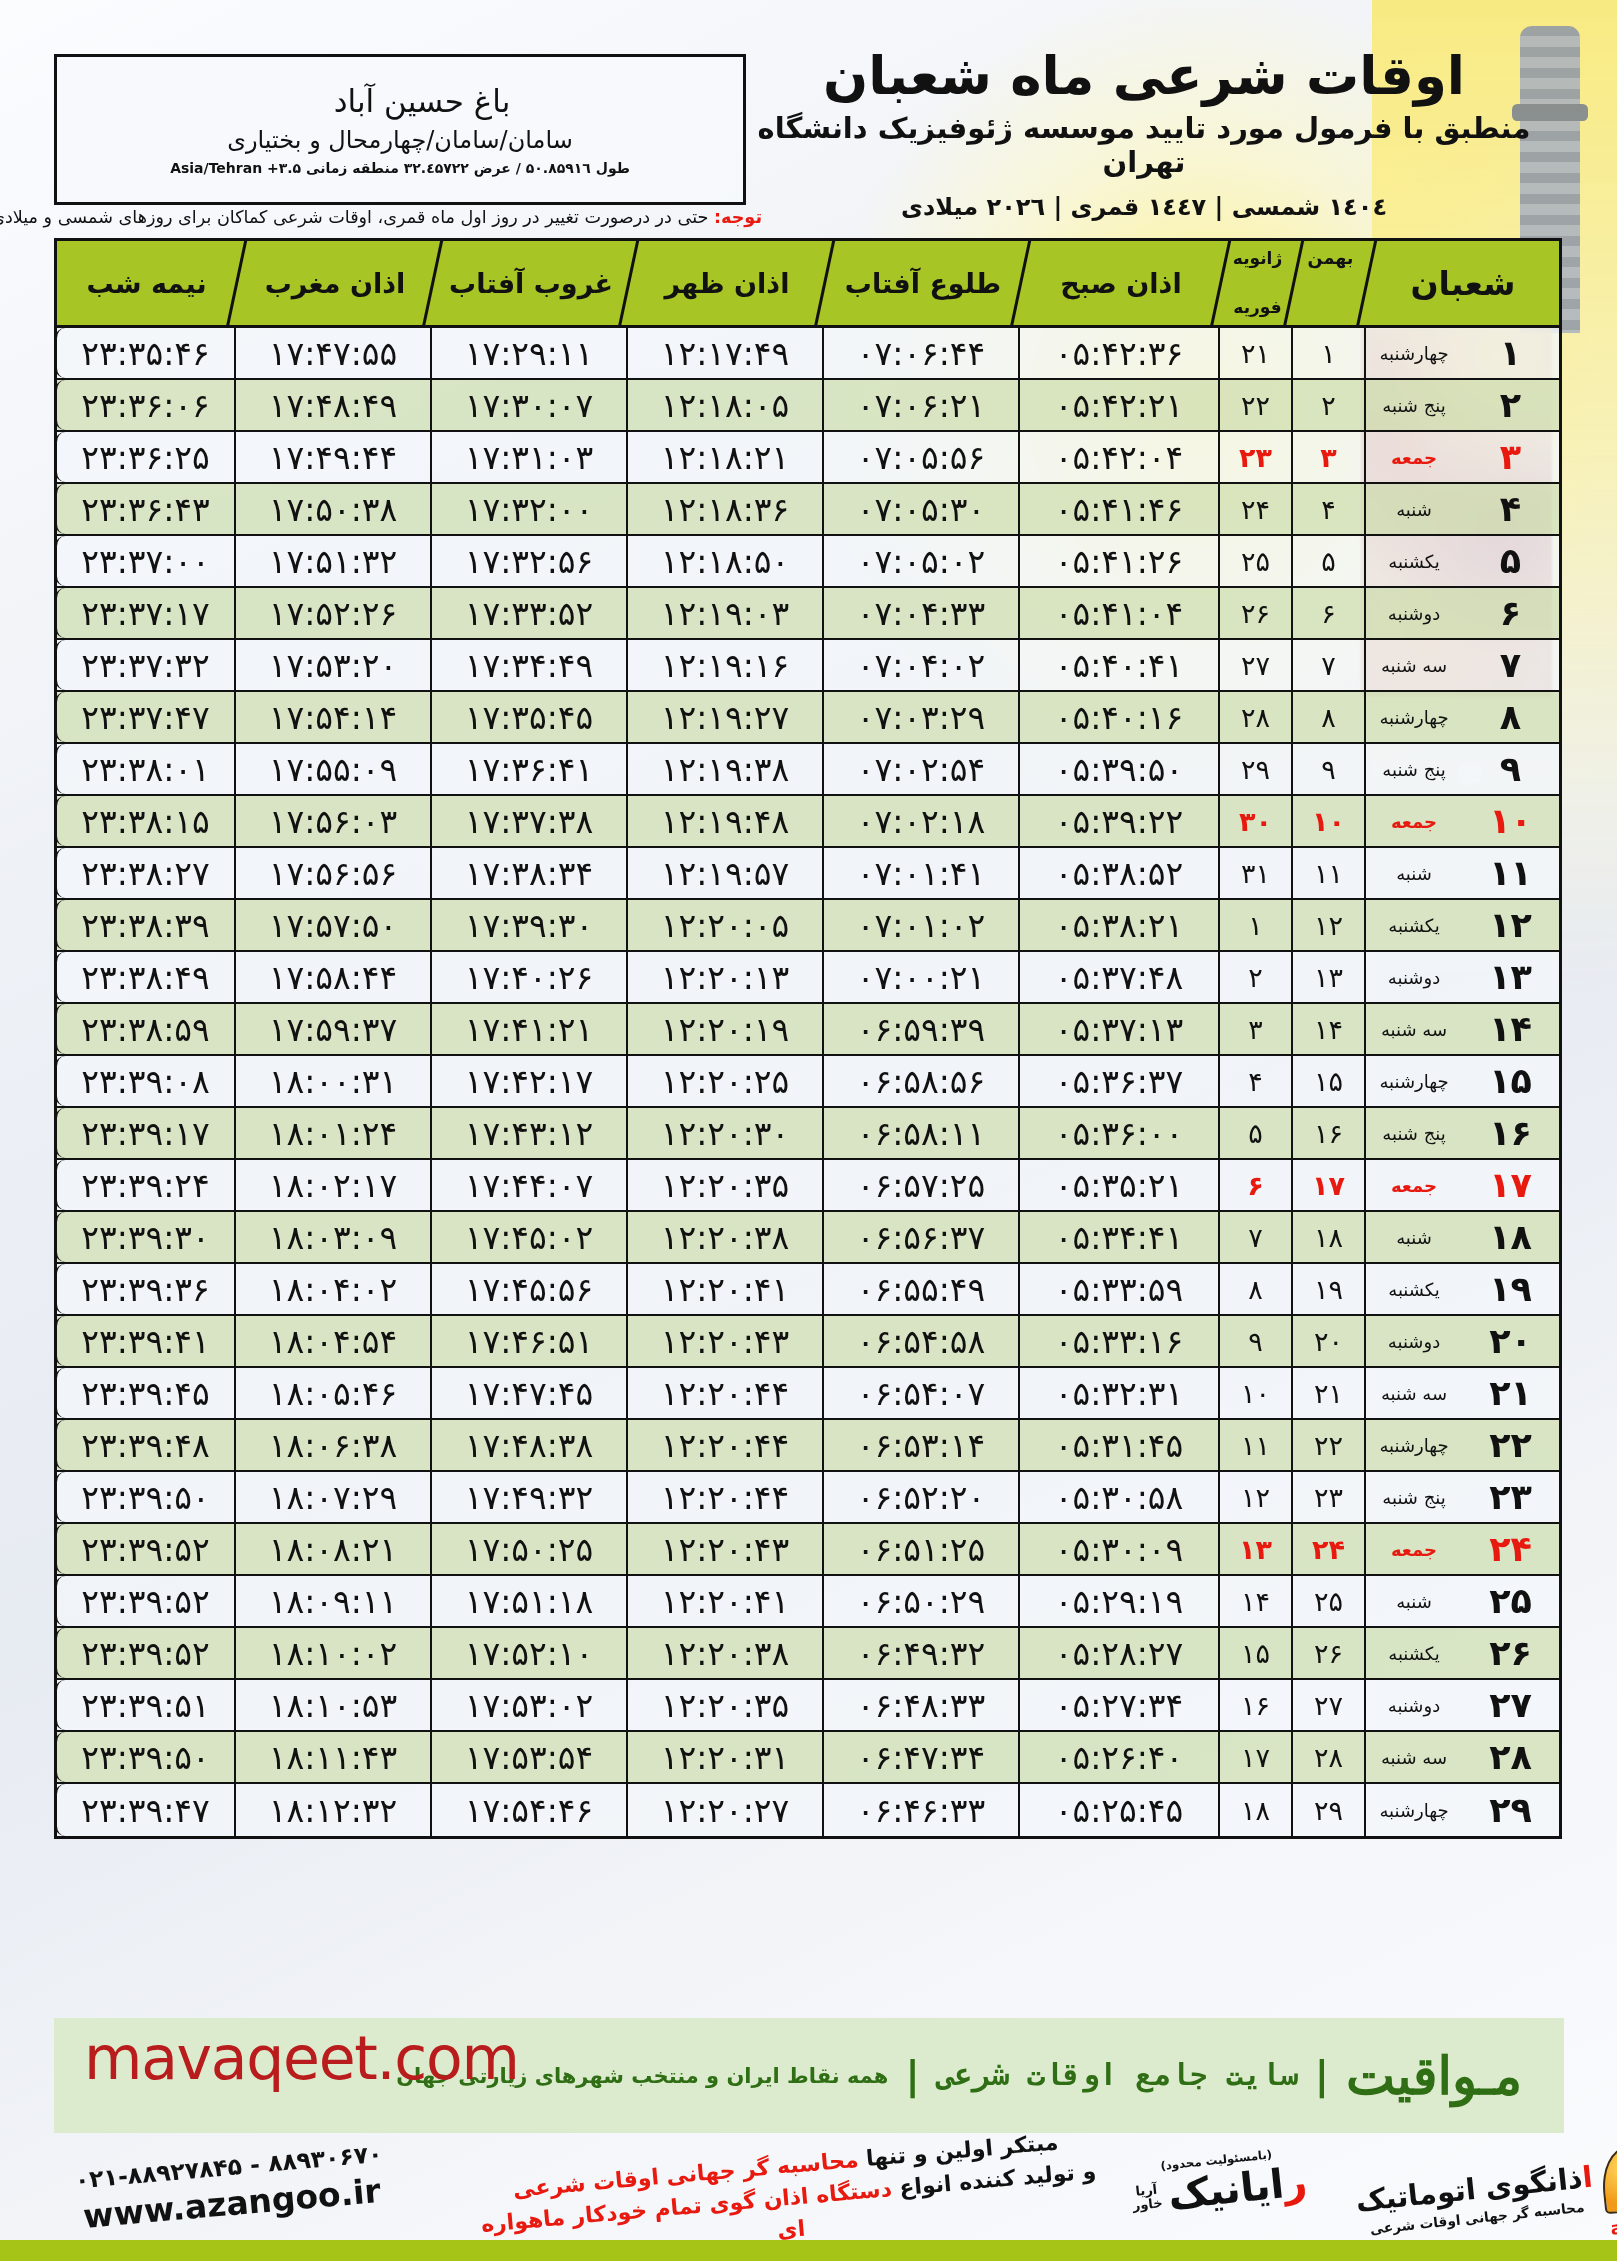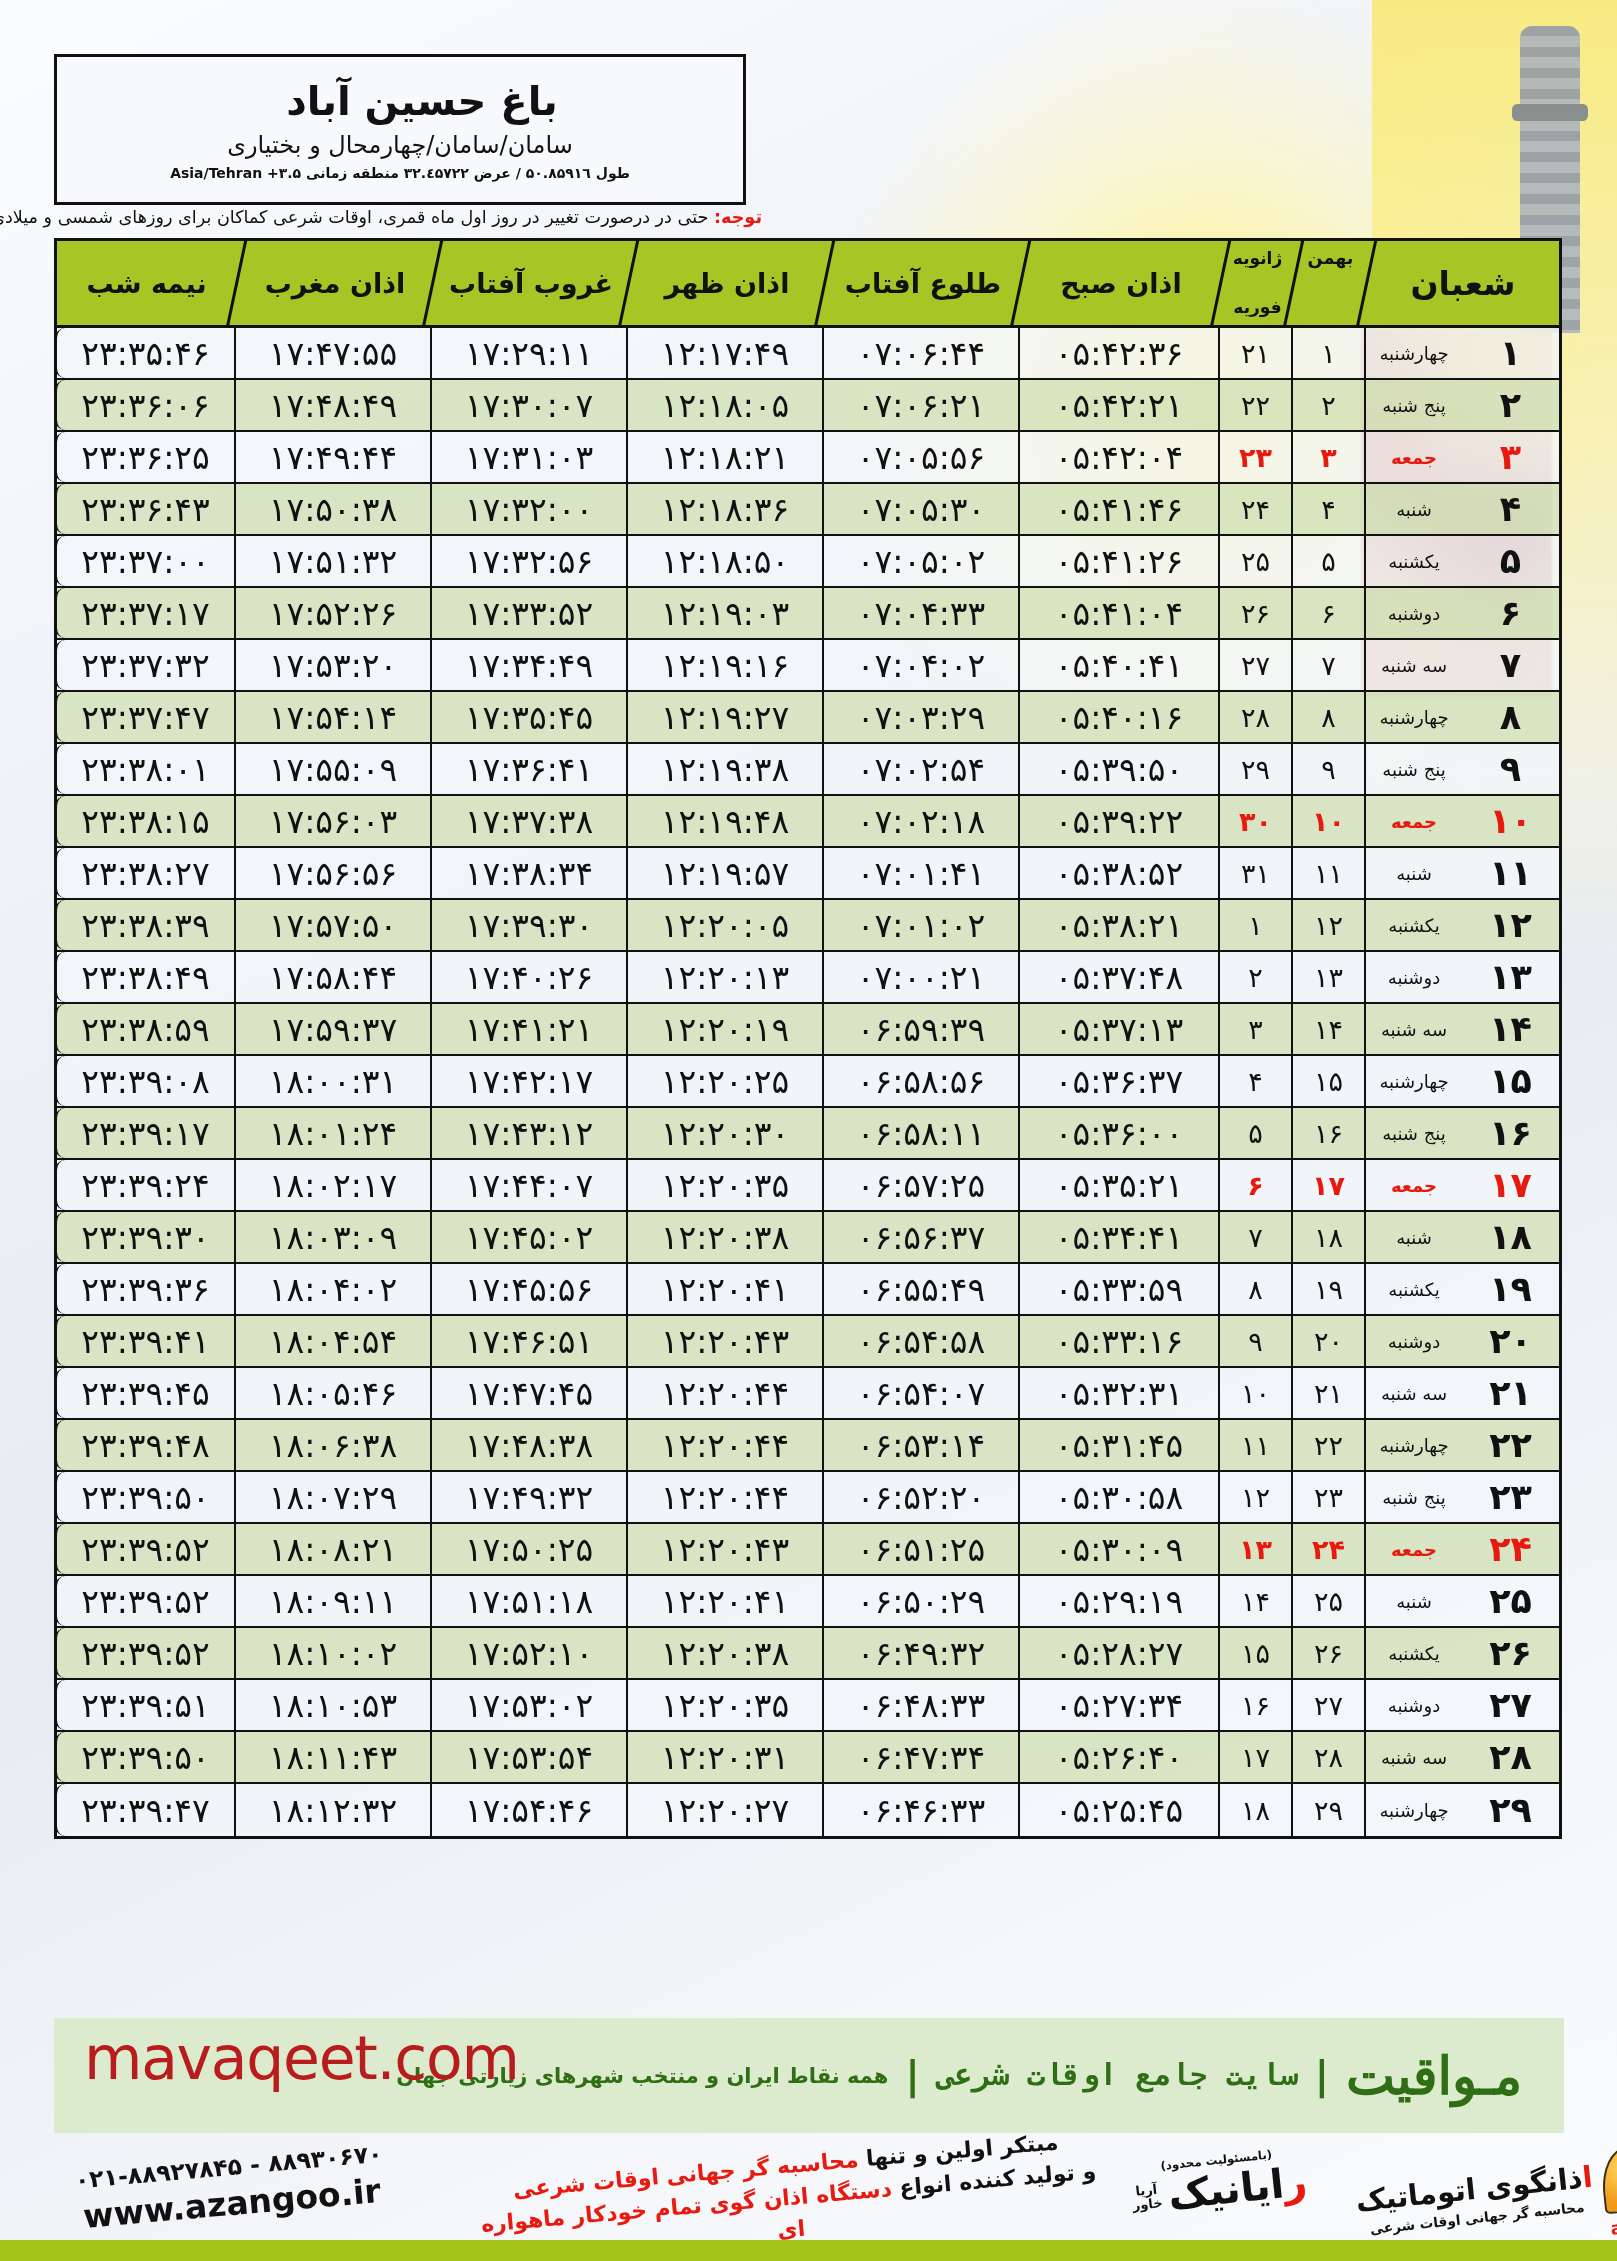--- a/index.html
+++ b/index.html
@@ -25,21 +25,21 @@
      background:
        radial-gradient(circle at 70% 8%, rgba(242,203,96,.95), rgba(242,203,96,0) 42%),
        radial-gradient(circle at 22% 30%, rgba(186,62,48,.9), rgba(186,62,48,0) 48%),
        radial-gradient(circle at 72% 55%, rgba(148,44,62,.85), rgba(148,44,62,0) 52%),
        radial-gradient(circle at 35% 85%, rgba(222,152,92,.85), rgba(222,152,92,0) 55%),
        linear-gradient(180deg,#c9a07b,#bb8c86);}
   
   .loc-box{position:absolute;left:55px;top:54px;width:686px;height:145px;z-index:3;
      border:3.3px solid #111;background:rgba(246,249,252,.92);
      display:flex;flex-direction:column;justify-content:center;align-items:center;gap:6.5px;text-align:center;}
-  .loc-name{font-size:40px;font-weight:bold;margin-left:44px;}
+  .loc-name{font-size:31px;font-weight:normal;margin-left:44px;}
   .loc-region{font-size:24px;}
   .loc-coords{font-size:14px;font-weight:bold;}
   
   .title-block{position:absolute;right:62px;top:46px;width:822px;z-index:3;text-align:center;}
   .title-main{font-size:53px;font-weight:bold;line-height:1.15;margin:0;}
   .title-sub{font-size:29px;font-weight:bold;margin-top:3.9px;}
   .title-date{font-size:24px;font-weight:bold;margin-top:14.4px;}
   
   .note{position:absolute;left:55px;top:207px;width:708px;z-index:3;font-size:17.6px;text-align:left;direction:rtl;white-space:nowrap;}
   .note-label{color:#e8190f;font-weight:bold;text-align:right;}
@@ -121,20 +121,25 @@
 
   <div class="loc-box">
     <div class="loc-name">باغ حسین آباد</div>
     <div class="loc-region">سامان/سامان/چهارمحال و بختیاری</div>
     <div class="loc-coords">
       <span>طول ۵۰.۸۵۹۱٦ / عرض ۳۲.٤۵۷۲۲ منطقه زمانی</span>
       <span dir="ltr">Asia/Tehran +۳.۵</span>
     </div>
   </div>
 
+  <div class="title-block">
+    <h1 class="title-main">اوقات شرعی ماه شعبان</h1>
+    <div class="title-sub">منطبق با فرمول مورد تایید موسسه ژئوفیزیک دانشگاه تهران</div>
+    <div class="title-date">۱٤۰٤ شمسی | ۱٤٤۷ قمری | ۲۰۲٦ میلادی</div>
+  </div>
 
   <div class="note">
     <span class="note-label">توجه:</span><span> حتی در درصورت تغییر در روز اول ماه قمری، اوقات شرعی کماکان برای روزهای شمسی و میلادی معتبر است.</span>
   </div>
 
   <div class="thead">
     <div class="th h-sha">شعبان</div>
     <div class="th h-bah">بهمن</div>
     <div class="th h-jf">
       <span>ژانویه</span>

